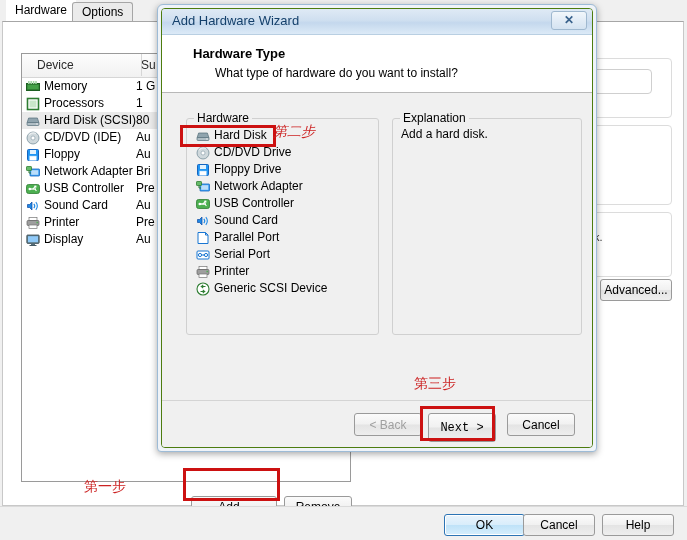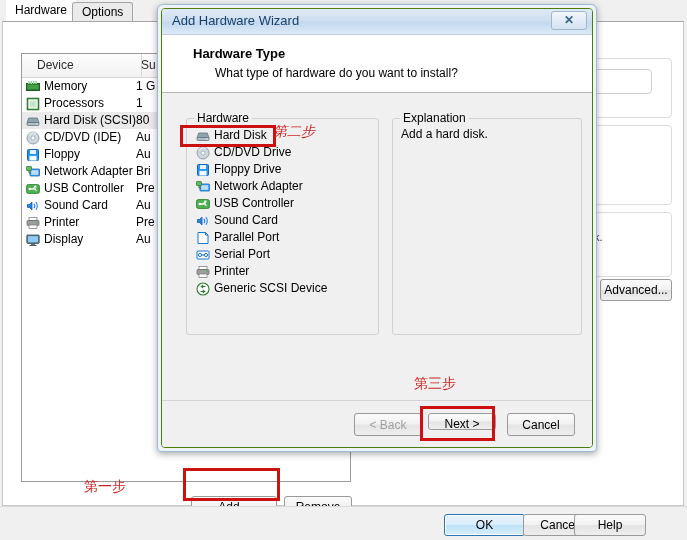--- a/index.html
+++ b/index.html
@@ -140,21 +140,21 @@
 
   
   #bg-bottombar {
     position: absolute;
     left: 0; top: 506px; width: 687px; height: 34px;
     background: #f0f0f0;
     border-top: 1px solid #dadada;
   }
   #ok-button     { position: absolute; left: 444px; top: 514px; width: 81px; height: 22px; }
   #cancel-button2{ position: absolute; left: 523px; top: 514px; width: 72px; height: 22px; }
-  #help-button   { position: absolute; left: 574px; top: 514px; width: 72px; height: 22px; }
+  #help-button   { position: absolute; left: 602px; top: 514px; width: 72px; height: 22px; }
 
   
   .btn {
     display: block;
     box-sizing: border-box;
     border: 1px solid #9a9a9a;
     border-radius: 3px;
     background: linear-gradient(to bottom, #fbfbfb 0%, #f1f1f1 48%, #e4e4e4 52%, #eeeeee 100%);
     font-family: "Liberation Sans", sans-serif;
     font-size: 12px;
@@ -235,21 +235,21 @@
     background: #f0f0f0;
   }
   #wizard-footer {
     position: absolute; left: 0; bottom: 0;
     width: 100%; height: 47px;
     background: #f0f0f0;
     border-top: 1px solid #d4d4d4;
     box-sizing: border-box;
   }
   #back-button  { position: absolute; left: 192px; top: 12px; width: 68px; height: 23px; }
-  #next-button  { position: absolute; left: 266px; top: 12px; width: 68px; height: 17px; }
+  #next-button  { position: absolute; left: 266px; top: 12px; width: 68px; height: 29px; font-family: Liberation Mono, monospace; }
   #cancel-button{ position: absolute; left: 345px; top: 12px; width: 68px; height: 23px; }
 
   
   .groupbox {
     position: absolute;
     border: 1px solid #d0d0d0;
     border-radius: 3px;
     background: #f0f0f0;
     box-sizing: border-box;
   }

